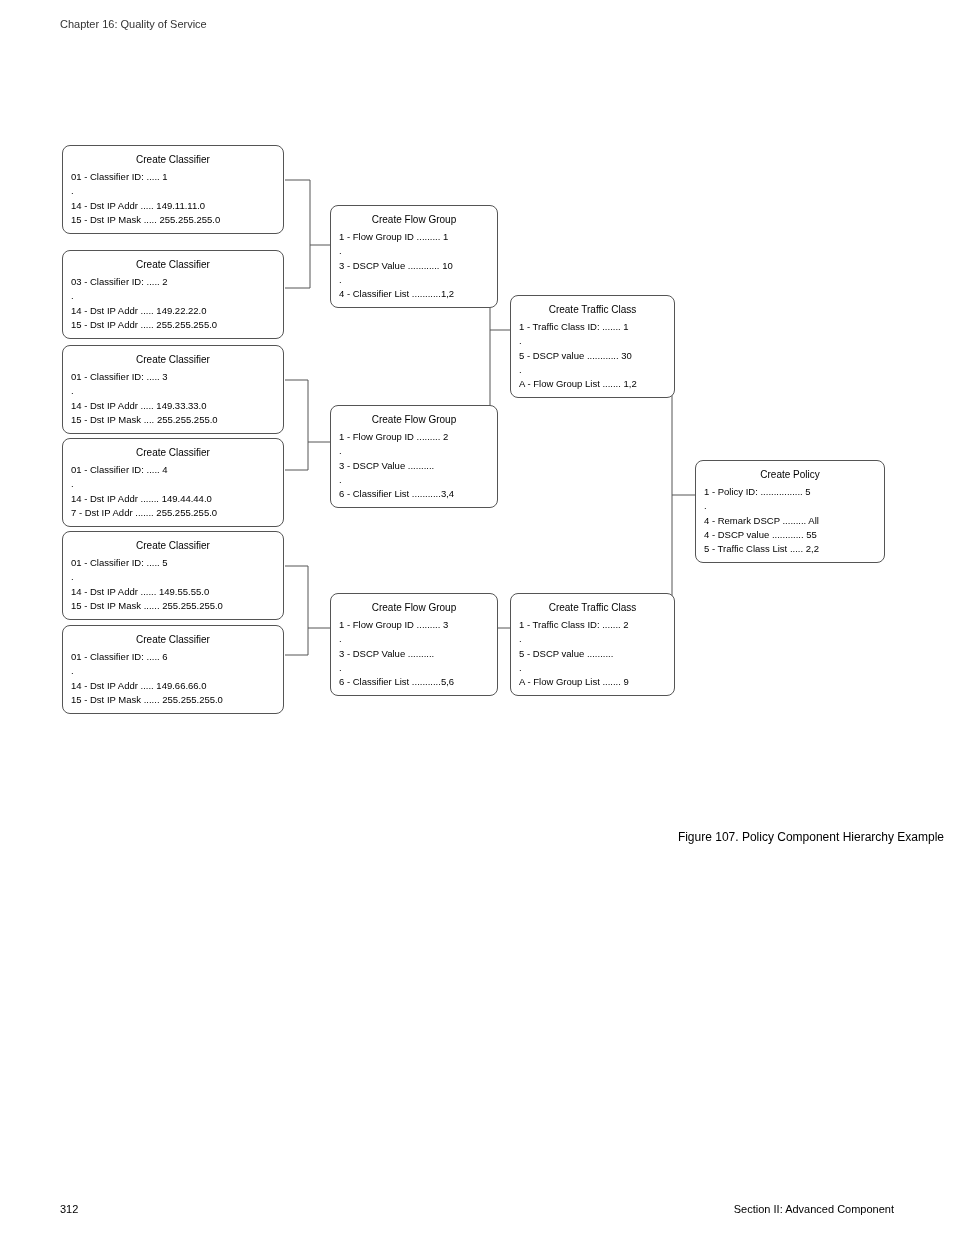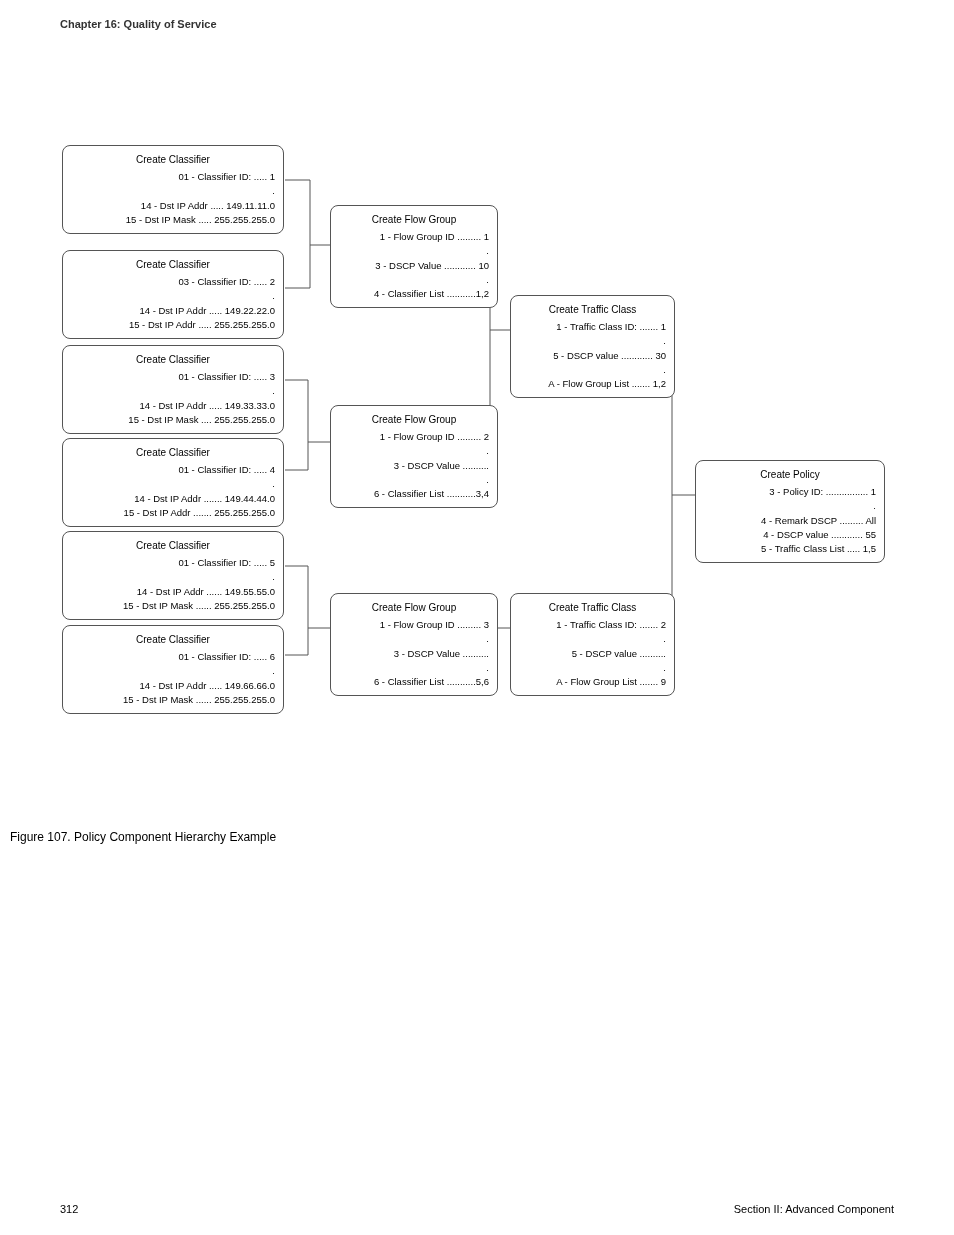--- a/index.html
+++ b/index.html
@@ -8,21 +8,20 @@
       font-size: 11px;
       background: #fff;
       width: 954px;
       min-height: 1235px;
       position: relative;
     }
     .page-header {
       padding: 18px 60px 10px 60px;
       font-size: 11px;
       color: #333;
-      font-weight: bold;
     }
     .diagram-area {
       position: relative;
       width: 838px;
       height: 760px;
       margin: 10px 0;
     }
     .box {
       position: absolute;
       border: 1px solid #555;
@@ -33,36 +32,35 @@
       line-height: 1.5;
     }
     .box .box-title {
       text-align: center;
       font-size: 10px;
       margin-bottom: 3px;
     }
     .box .box-line {
       font-size: 9.5px;
       white-space: nowrap;
-      text-align: right;
     }
     svg.connectors {
       position: absolute;
       top: 0; left: 0;
       width: 100%;
       height: 100%;
       pointer-events: none;
     }
     svg.connectors line, svg.connectors path {
       stroke: #555;
       stroke-width: 1;
       fill: none;
     }
     .figure-caption {
-      text-align: left;
+      text-align: right;
       font-size: 12px;
       margin-top: 10px;
       padding: 10px;
     }
     .page-footer {
       position: absolute;
       bottom: 20px;
       left: 0;
       right: 0;
       padding: 0 60px;
@@ -142,21 +140,21 @@
     <div class="box-line">.</div>
     <div class="box-line">14 - Dst IP Addr ..... 149.33.33.0</div>
     <div class="box-line">15 - Dst IP Mask .... 255.255.255.0</div>
   </div>
 
   <div class="box" style="left:62px; top:388px; width:222px;">
     <div class="box-title">Create Classifier</div>
     <div class="box-line">01 - Classifier ID: ..... 4</div>
     <div class="box-line">.</div>
     <div class="box-line">14 - Dst IP Addr ....... 149.44.44.0</div>
-    <div class="box-line">15 - Dst IP Addr ....... 255.255.255.0</div>
+    <div class="box-line">7 - Dst IP Addr ....... 255.255.255.0</div>
   </div>
 
   <div class="box" style="left:62px; top:481px; width:222px;">
     <div class="box-title">Create Classifier</div>
     <div class="box-line">01 - Classifier ID: ..... 5</div>
     <div class="box-line">.</div>
     <div class="box-line">14 - Dst IP Addr ...... 149.55.55.0</div>
     <div class="box-line">15 - Dst IP Mask ...... 255.255.255.0</div>
   </div>
 
@@ -208,25 +206,25 @@
     <div class="box-title">Create Traffic Class</div>
     <div class="box-line">1 - Traffic Class ID: ....... 2</div>
     <div class="box-line">.</div>
     <div class="box-line">5 - DSCP value ..........</div>
     <div class="box-line">.</div>
     <div class="box-line">A - Flow Group List ....... 9</div>
   </div>
 
   <div class="box" style="left:695px; top:410px; width:190px;">
     <div class="box-title">Create Policy</div>
-    <div class="box-line">3 - Policy ID: ................ 1</div>
+    <div class="box-line">1 - Policy ID: ................ 5</div>
     <div class="box-line">.</div>
     <div class="box-line">4 - Remark DSCP ......... All</div>
     <div class="box-line">4 - DSCP value ............ 55</div>
-    <div class="box-line">5 - Traffic Class List ..... 1,5</div>
+    <div class="box-line">5 - Traffic Class List ..... 2,2</div>
   </div>
 
 </div>
 
 <div class="figure-caption">
   <span>Figure 107. Policy Component Hierarchy Example</span>
 </div>
 
 <div class="page-footer">
   <span>312</span>

